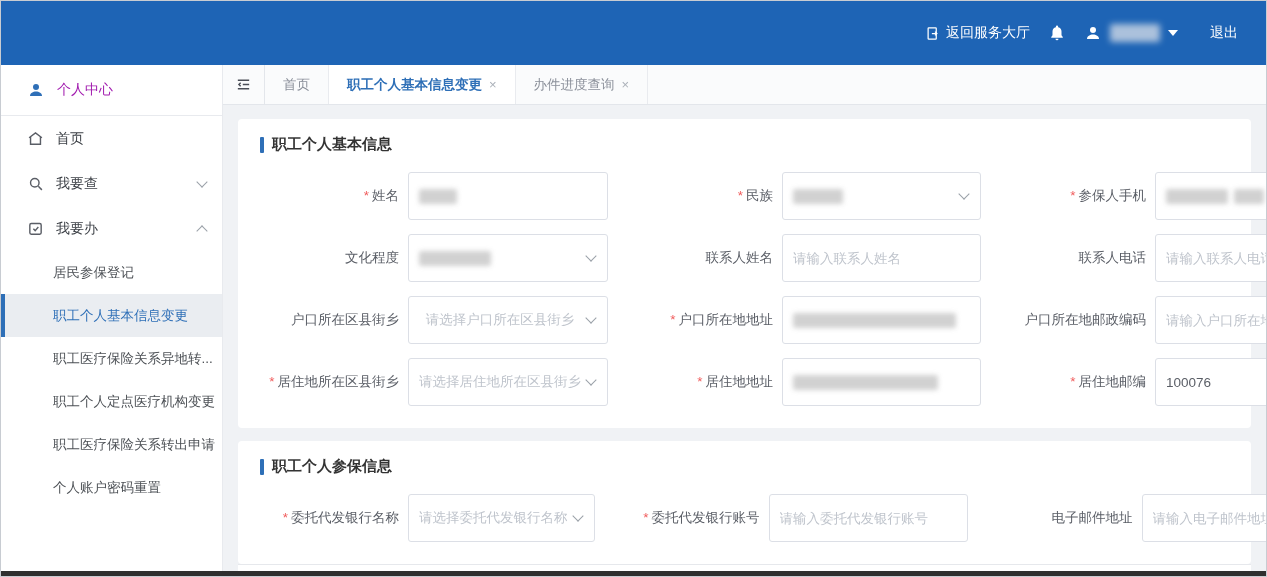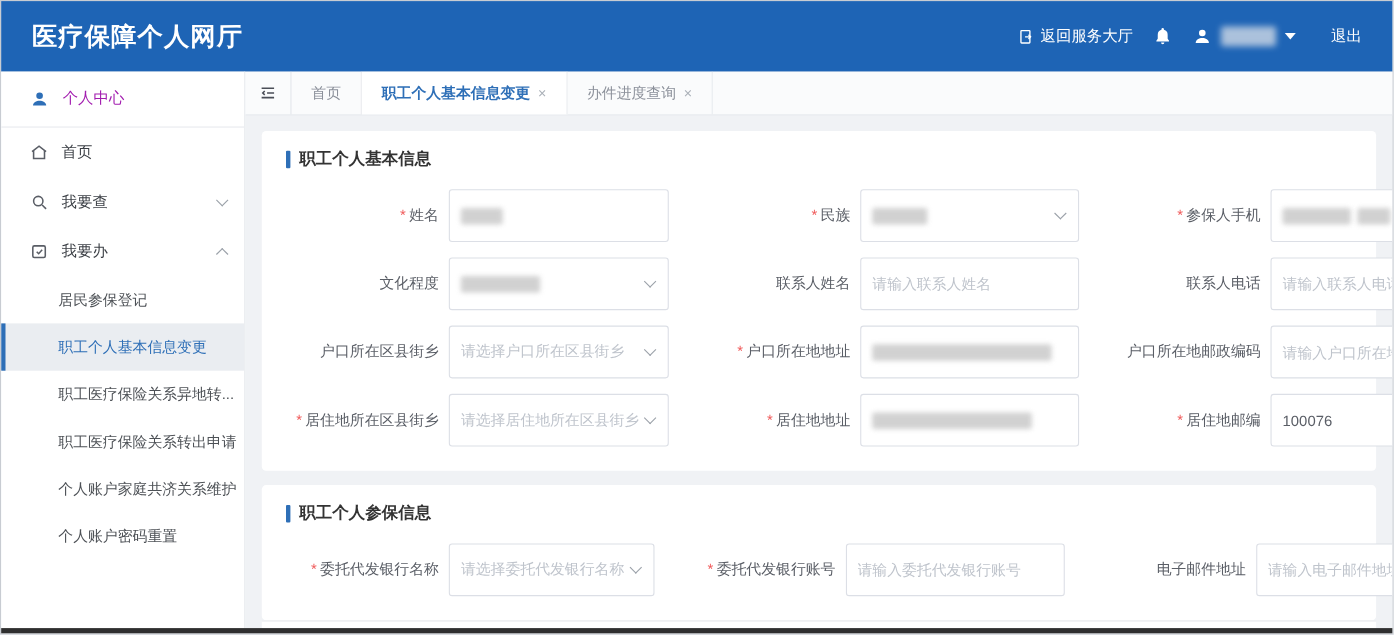--- a/index.html
+++ b/index.html
@@ -56,42 +56,41 @@
   .sec-bar{ width:4px; height:16px; background:#2e6fb7; border-radius:1px; }
 
   .fgrid{ display:grid; grid-template-columns:repeat(3,1fr); column-gap:26px; row-gap:14px; }
   .field{ display:flex; align-items:center; }
   .flabel{ width:148px; flex-shrink:0; text-align:right; padding-right:9px; font-size:13.5px; color:#5a5e66; white-space:nowrap; }
   .req{ color:#f05b5b; margin-right:3px; }
   .control{ flex:1; height:48px; border:1px solid #dcdfe6; border-radius:3px; background:#fff;
             font-size:13.5px; color:#5a5e66; padding:12px 10px; min-width:0; }
   input.control::placeholder{ color:#bfc4cc; }
   input.control{ outline:none; }
-  .box{ display:flex; align-items:center; gap:6px; cursor:pointer; }
+  .box{ display:flex; align-items:center; gap:6px; cursor:pointer;text-align:center; }
   .box .ph{ flex:1; color:#bfc4cc; white-space:nowrap; overflow:hidden; text-overflow:ellipsis; }
   .box .chev{ flex-shrink:0; margin-right:2px; }
   .redacted{ display:inline-block; height:15px; border-radius:2px; background:#c6c6c6; filter:blur(2.5px); opacity:.8; }
 
   .footerbar{ margin-top:auto; background:#fff; border-top:1px solid #e6e8ec; height:48px; flex-shrink:0;
               display:flex; align-items:center; justify-content:flex-end; gap:14px; padding:0 26px; }
   .btn{ height:32px; padding:0 22px; border-radius:3px; font-size:17px; cursor:pointer;
         font-family:"Liberation Sans","DejaVu Sans",sans-serif;margin-left:12px; }
   .btn.plain{ background:#fff; border:1px solid #dcdfe6; color:#5a5e66; }
   .btn.primary{ background:#404040; border:1px solid #1d65c0; color:#fff; }
 
   .edge{ height:5px; background:#2f2f2f; flex-shrink:0; }
   svg{ display:block; }
 </style>
 </head>
 <body>
 
 <div class="screen">
 
   <div class="hd">
-    <div class="hd-title">医疗保障个人网厅</div>
     <div class="hd-right">
       <div class="hd-link">
         <span>
           <svg width="15" height="15" viewBox="0 0 24 24" fill="none" stroke="#fff" stroke-width="2">
               <rect x="5" y="3" width="13" height="18" rx="1"></rect>
               <path d="M11 12h8M16 9l3 3-3 3"></path>
             </svg>
         </span>
         <span>返回服务大厅</span>
       </div>
@@ -165,24 +164,24 @@
         <span>居民参保登记</span>
       </div>
       <div class="sb-sub active">
         <span class="abar"></span>
         <span>职工个人基本信息变更</span>
       </div>
       <div class="sb-sub">
         <span>职工医疗保险关系异地转...</span>
       </div>
       <div class="sb-sub">
+        <span>职工个人定点医疗机构变更</span>
+      </div>
+      <div class="sb-sub">
         <span>职工医疗保险关系转出申请</span>
-      </div>
-      <div class="sb-sub">
-        <span>个人账户家庭共济关系维护</span>
       </div>
       <div class="sb-sub">
         <span>个人账户密码重置</span>
       </div>
     </div>
 
     <div class="main">
 
       <div class="tabbar">
         <span class="fold">

